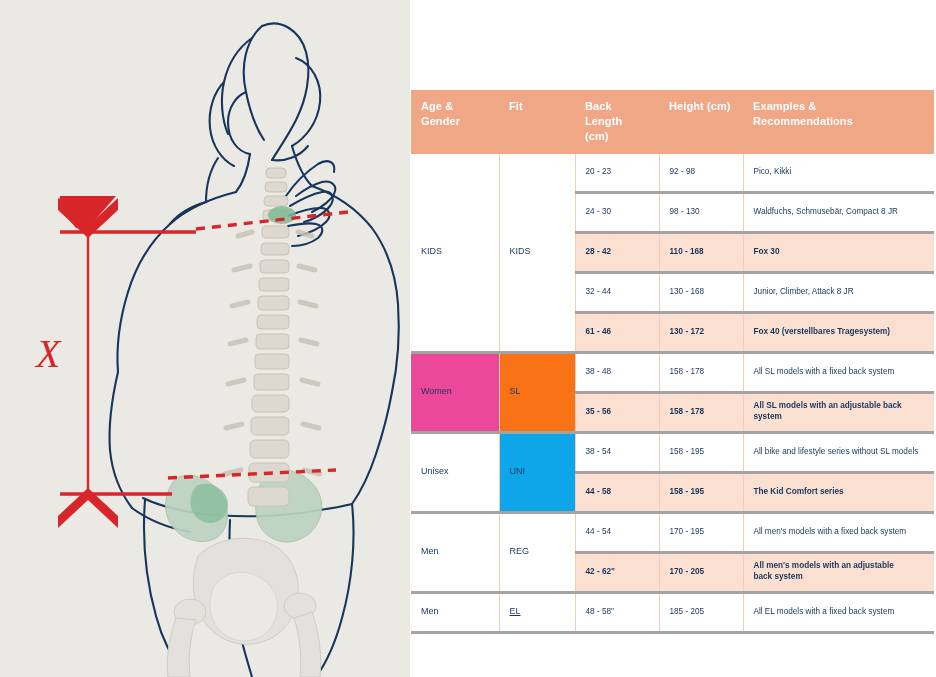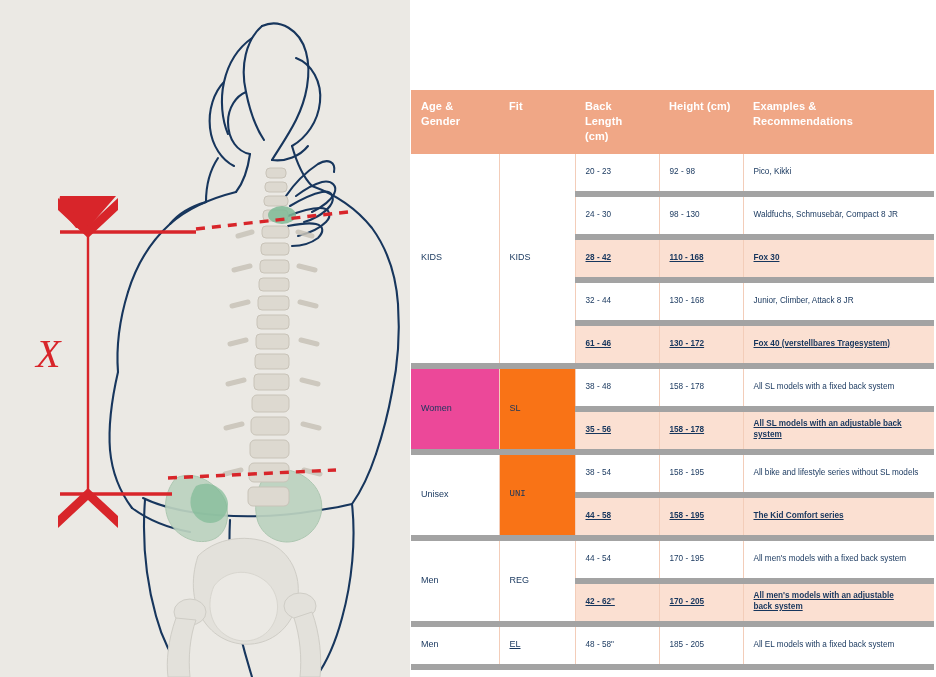--- a/index.html
+++ b/index.html
@@ -69,38 +69,37 @@
     letter-spacing: 0.1px;
     border: none;
     height: 28px;
   }
   table.size-table td {
     font-size: 8.2px;
     color: #17365d;
     padding: 6px 8px 6px 10px;
     vertical-align: middle;
     border-right: 1px solid #f3cdb9;
-    border-bottom: 6px solid #a3a3a3;
+    border-bottom: 3px solid #a3a3a3;
     height: 25px;
     line-height: 1.3;
   }
   table.size-table td.last-col {
     border-right: none;
   }
   table.size-table tr td.grp {
     border-right: 1px solid #f3cdb9;
     vertical-align: middle;
     font-size: 9px;
   }
   .row-shade td {
     background: #fbe0d2;
   }
   .row-shade td.bold-txt {
     font-weight: bold;
-    text-decoration: underline;
   }
   .col-age   { width: 88px; }
   .col-fit   { width: 76px; }
   .col-back  { width: 84px; }
   .col-height{ width: 84px; }
   .col-ex    { width: 191px; }
 
   .hdr-line2 { display: block; }
 </style>
 </head>
@@ -301,21 +300,21 @@
             <td>158 - 178</td>
             <td class="last-col">All SL models with a fixed back system</td>
           </tr>
           <tr class="row-shade">
             <td class=" bold-txt">35 - 56</td>
             <td class=" bold-txt">158 - 178</td>
             <td class="last-col bold-txt">All SL models with an adjustable back system</td>
           </tr>
           <tr>
             <td class="grp" rowspan="2" style="background: rgb(255, 255, 255);">Unisex</td>
-            <td class="grp" rowspan="2" style="background: #f97316; font-family: Liberation Mono, monospace;">UNI</td>
+            <td class="grp" rowspan="2" style="background: #0ea5e9;">UNI</td>
             <td>38 - 54</td>
             <td>158 - 195</td>
             <td class="last-col">All bike and lifestyle series without SL models</td>
           </tr>
           <tr class="row-shade">
             <td class=" bold-txt">44 - 58</td>
             <td class=" bold-txt">158 - 195</td>
             <td class="last-col bold-txt">The Kid Comfort series</td>
           </tr>
           <tr>

